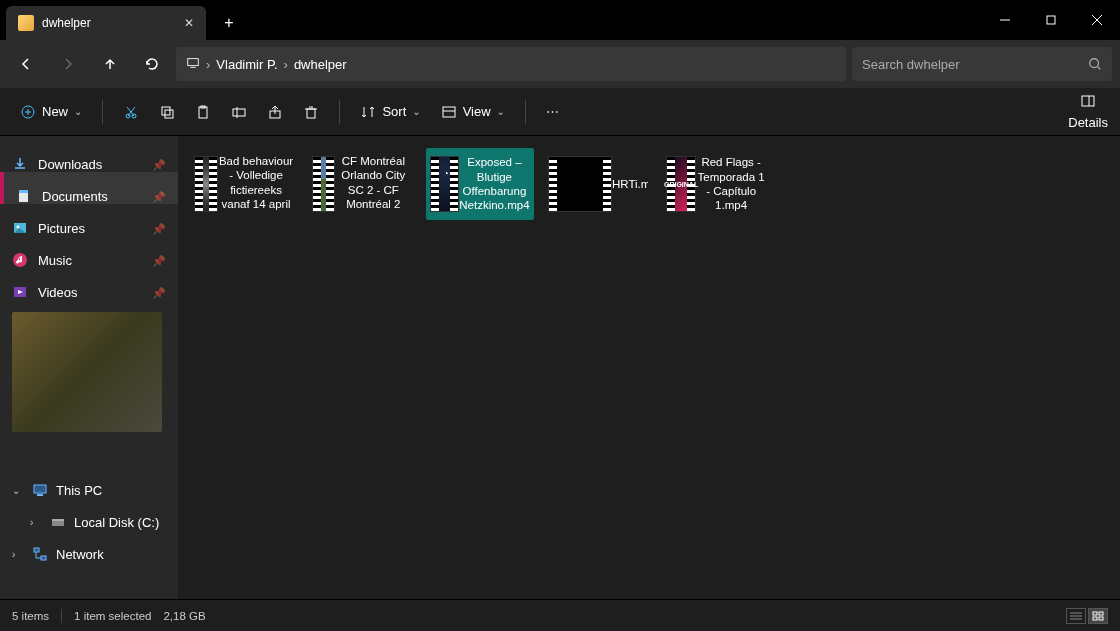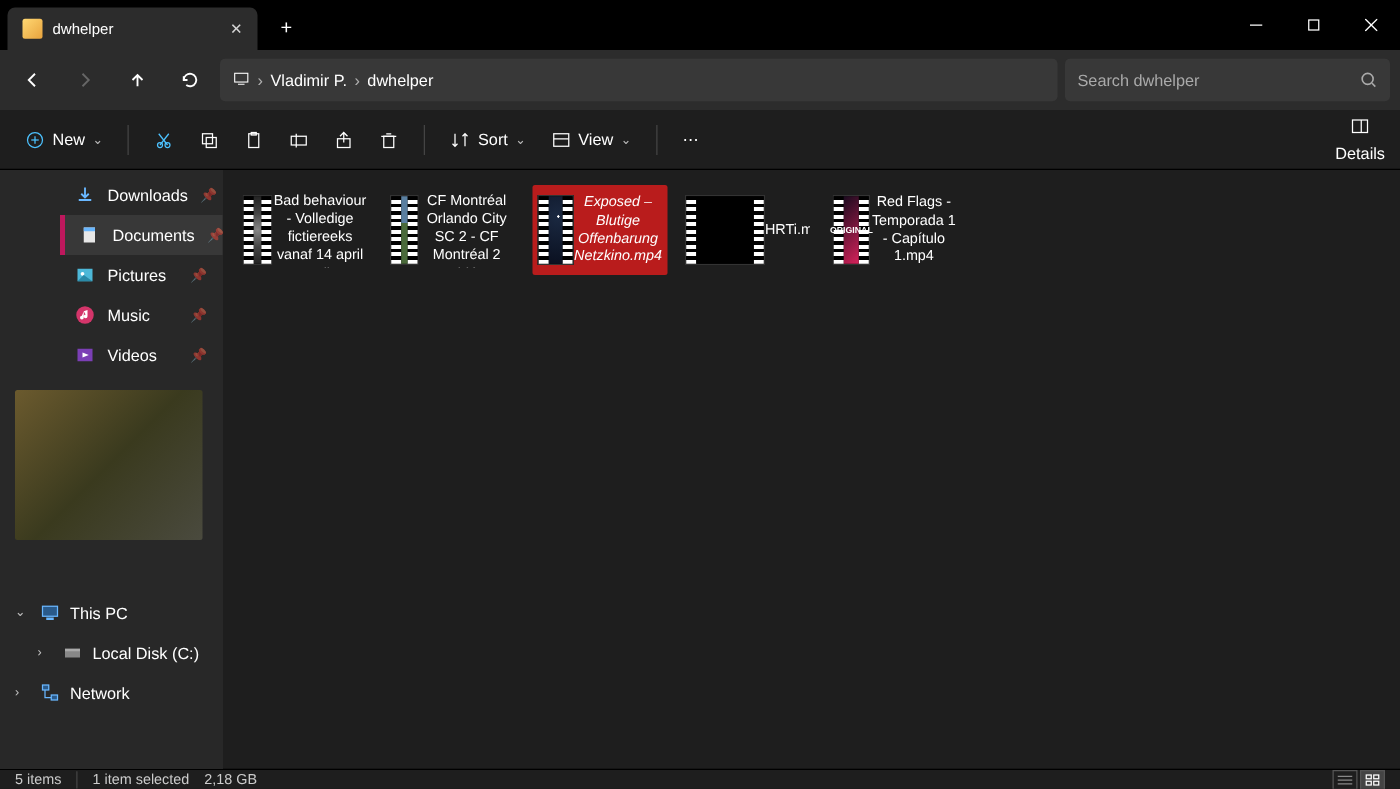--- a/index.html
+++ b/index.html
@@ -27,43 +27,43 @@
 .toolbar { height: 48px; background:#1e1e1e; display:flex; align-items:center; padding:0 12px; gap:4px; border-bottom:1px solid #000; }
 .tbtn { height:32px; padding:0 8px; display:flex; align-items:center; gap:6px; border-radius:4px; cursor:pointer; font-size:13px; }
 .tbtn svg { stroke:#4cc2ff; fill:none; width:16px; height:16px; }
 .tbtn.plain svg { stroke:#fff; }
 .tsep { width:1px; height:24px; background:#444; margin:0 8px; }
 .details-btn { margin-left:auto; display:flex; align-items:center; gap:6px; font-size:13px; cursor:pointer;flex-direction:column; }
 .chev { font-size:10px; opacity:.7; }
 
 .main { flex:1; display:flex; overflow:hidden; }
 .sidebar { width:178px; background:#282828; overflow-y:auto; padding-top:4px; }
-.sitem { height:32px; display:flex; align-items:center; padding:0 12px; gap:10px; font-size:13px; cursor:pointer; position:relative;margin-left:48px; }
+.sitem { height:32px; display:flex; align-items:flex-end; padding:0 12px; gap:10px; font-size:13px; cursor:pointer; position:relative; }
 .sitem.active { background:#383838; border-left:4px solid #be185d; }
 .sitem .pin { margin-left:auto; opacity:.5; font-size:11px; }
 .sicon { width:16px; height:16px; display:inline-flex; align-items:center; justify-content:center; }
 .preview-box { margin:12px; width:150px; height:120px; background:linear-gradient(135deg,#6b5a2e,#3a3a1e,#4a4a3e); border-radius:2px; }
 .tree-item { height:32px; display:flex; align-items:center; padding-left:12px; gap:8px; font-size:13px; cursor:pointer; }
 .tree-item .expand { width:12px; font-size:10px; opacity:.7; }
 
 .content { flex:1; background:#1e1e1e; padding:12px; display:flex; flex-wrap:wrap; align-content:flex-start; gap:18px 10px; overflow-y:auto; }
 .file { width:108px; display:flex; flex-direction:row; align-items:center; cursor:pointer; padding:4px; border-radius:2px; }
-.file.selected { background:#b91c1c;font-style:italic; }
+.file.selected { background:#0f766e; }
 .thumb { width:90px; height:56px; background:#000; border:1px solid #333; position:relative; margin:4px 0; }
 .film { position:absolute; top:0; bottom:0; width:8px; background:repeating-linear-gradient(#000 0 3px,#fff 3px 6px); }
 .film.l{left:0} .film.r{right:0}
 .thumb-inner { position:absolute; left:8px; right:8px; top:0; bottom:0; }
 .t1 { background:radial-gradient(circle,#888,#444,#222); }
 .t2 { background:linear-gradient(#5a7fa0 40%,#4a6a3a 40%); }
 .t3 { background:radial-gradient(circle at 70% 30%,#fff 2%,#1a2840 3%,#0a1020); }
 .t4 { background:#000; }
 .t5 { background:linear-gradient(135deg,#1a0a1e,#d4225a); display:flex;align-items:center;justify-content:center;color:#fff;font-size:7px;font-weight:bold;}
 .fname { font-size:11.5px; text-align:center; line-height:1.25; max-height:60px; overflow:hidden; }
 
-.status { height:16px; background:#1e1e1e; border-top:1px solid #000; display:flex; align-items:center; padding:0 12px; font-size:11.5px; gap:12px; color:#ccc; }
+.status { height:32px; background:#1e1e1e; border-top:1px solid #000; display:flex; align-items:center; padding:0 12px; font-size:11.5px; gap:12px; color:#ccc; }
 .ssep{ width:1px; height:14px; background:#444;}
 .view-icons { margin-left:auto; display:flex; gap:2px;}
 .vicon{ width:20px; height:16px; border:1px solid #555; display:flex; align-items:center; justify-content:center; cursor:pointer;}
 </style>
 </head>
 <body>
 
 <div class="titlebar">
   <div class="tab">
     <span class="tab-icon"></span>

